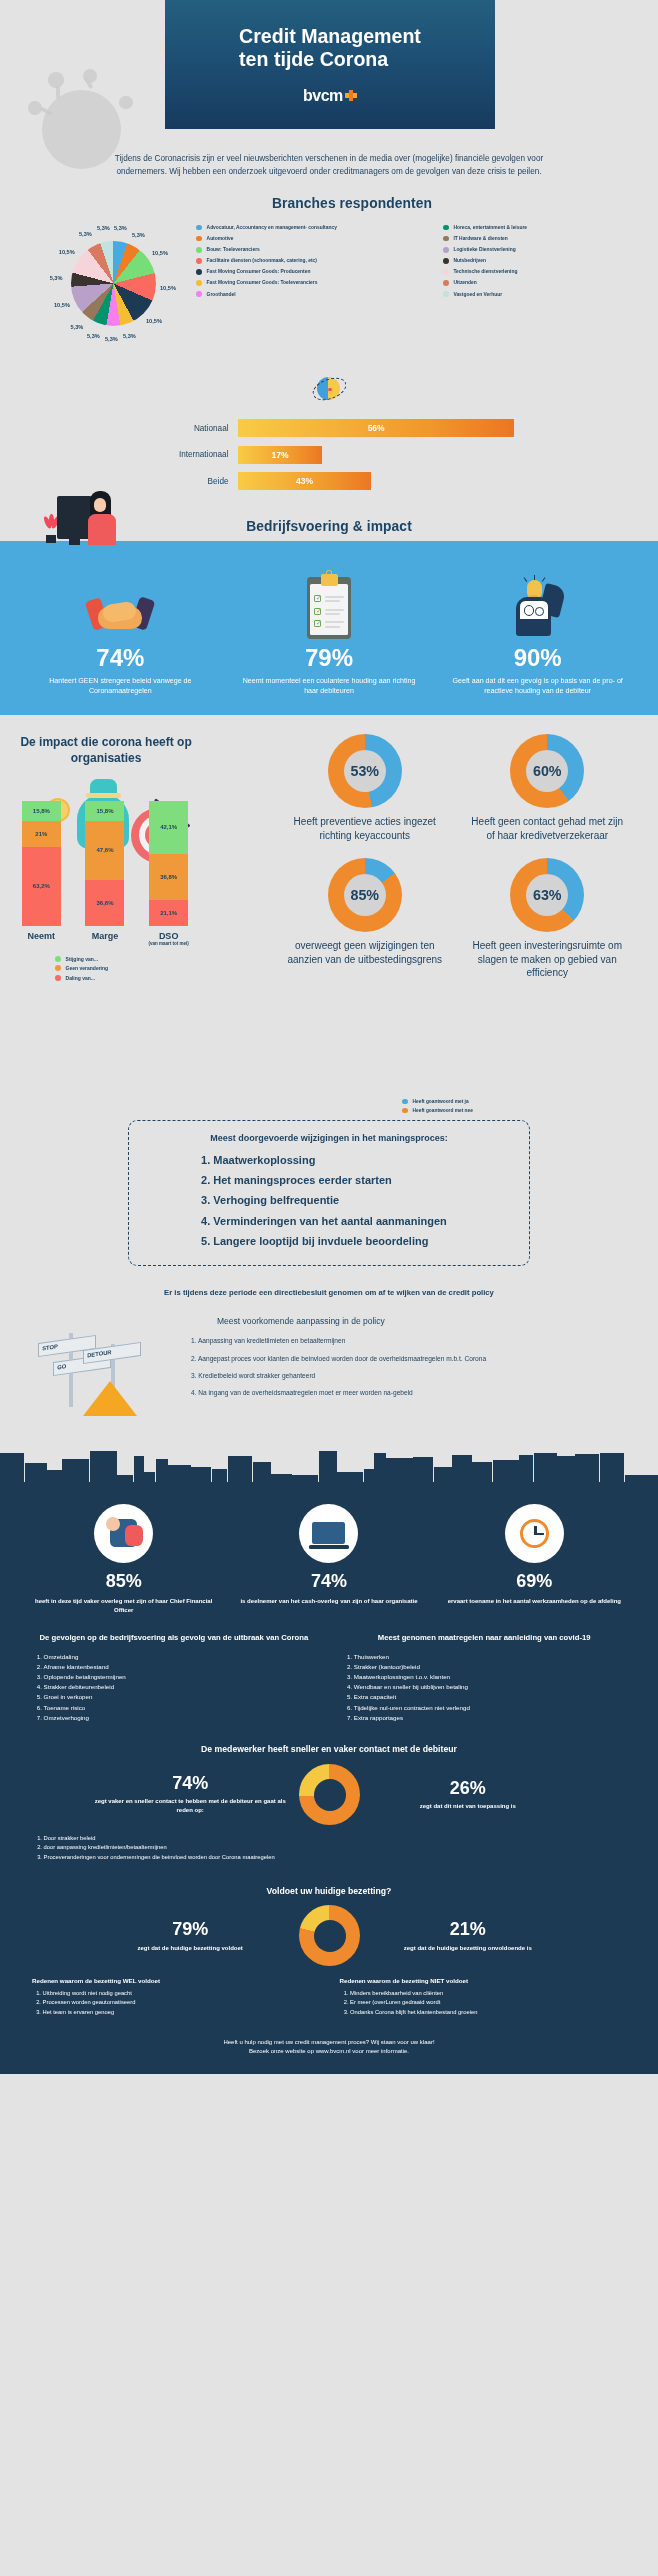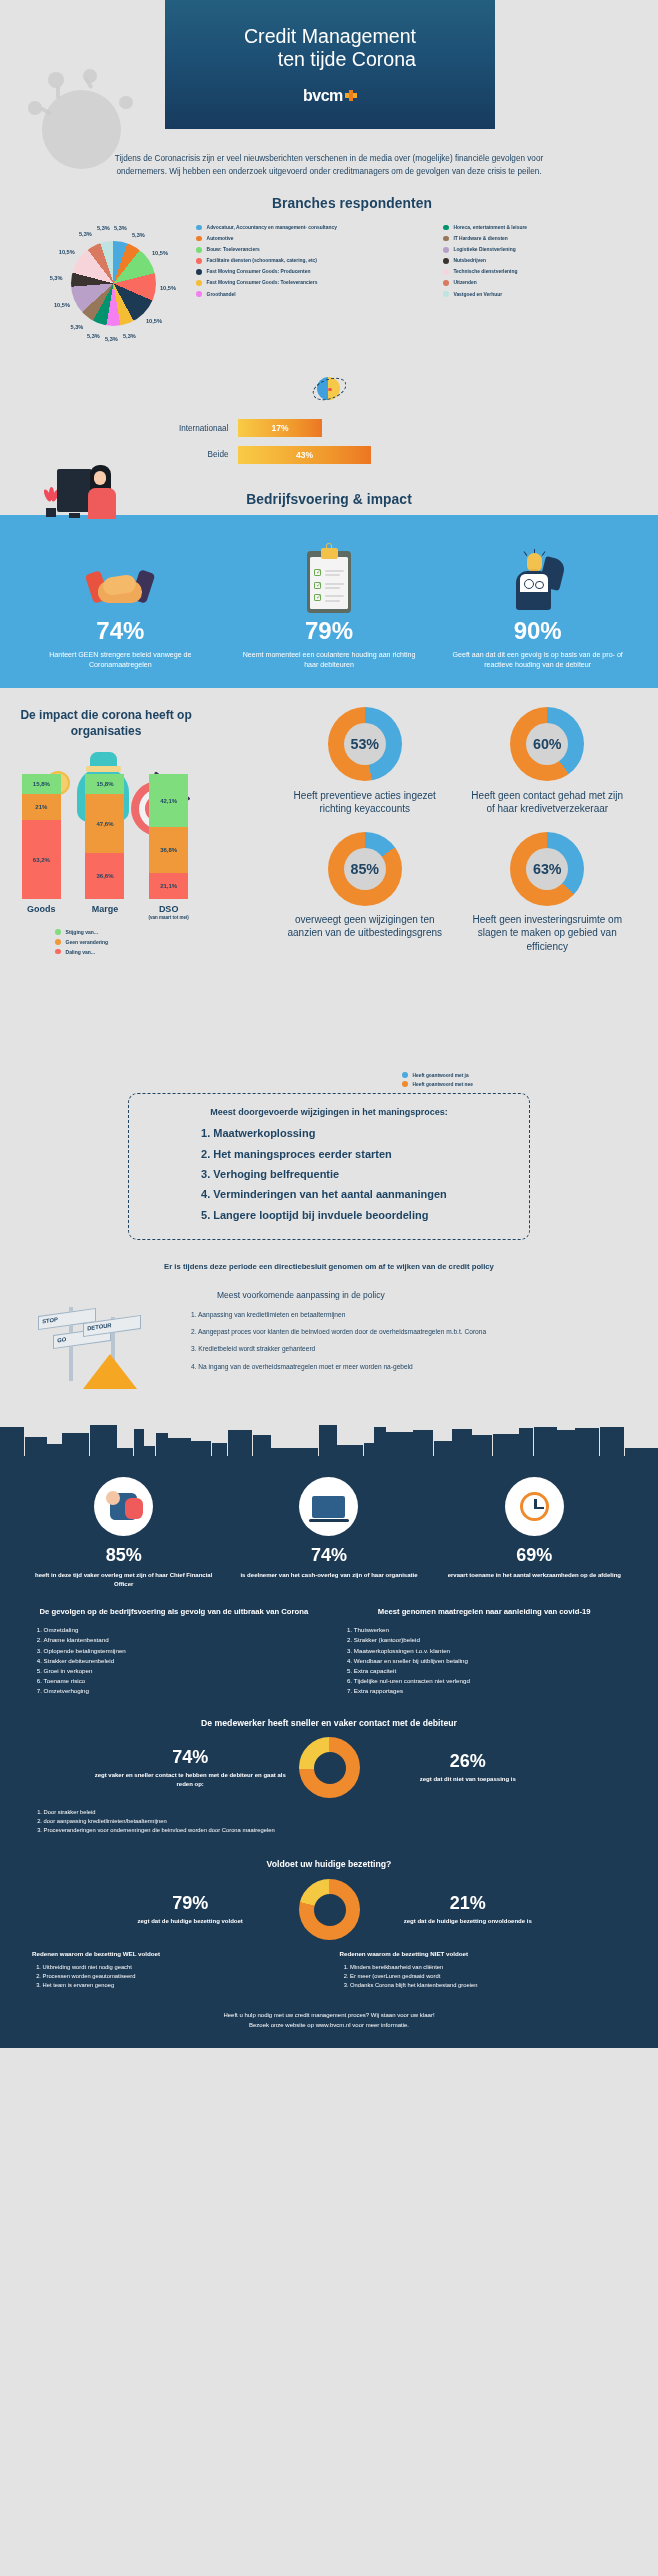--- a/index.html
+++ b/index.html
@@ -23,21 +23,21 @@
   
   .header-band {
     position: relative; height: 132px; width: 100%;
   }
   .header-card {
     position: absolute; left: 165px; top: 0; width: 330px; height: 129px;
     background: linear-gradient(180deg,#245f7f 0%,#1d4f74 45%,#173b5e 100%);
     display: flex; flex-direction: column; align-items: center; justify-content: center;
   }
   .header-card h1 {
-    color: #fff; font-size: 19.6px; line-height: 1.2; font-weight: normal; text-align: right;
+    color: #fff; font-size: 19.6px; line-height: 1.2; font-weight: bold; text-align: left;
   }
   .brand {
     margin-top: 15px; color: #fff; font-size: 16px; font-weight: bold; letter-spacing: -0.5px;
     display: flex; align-items: center; gap: 1.1px;
   }
   .brand .plus { position: relative; width: 11.6px; height: 11.6px; margin-left: 1.6px; }
   .brand .plus span { position: absolute; background: #f2a72c; }
   .brand .plus .h1b { left: 0; top: 3.7px; width: 11.6px; height: 4.2px; }
   .brand .plus .v1b { left: 3.7px; top: 0; width: 4.2px; height: 11.6px; background: #ef7d1a; }
 
@@ -366,20 +366,26 @@
   </div>
 
   <div class="diensten">
     <div class="globe">
       <div class="ball"></div>
         <div class="ring"></div>
         <div class="dot"></div>
     </div>
     <div class="bar-rows" id="dienstenBars">
         <div class="bar-row">
+          <div class="bar-lab">Nationaal</div>
+          <div class="bar-track">
+            <div class="bar-fill" style="width: 93.3333%;">56%</div>
+          </div>
+        </div>
+        <div class="bar-row">
           <div class="bar-lab">Internationaal</div>
           <div class="bar-track">
             <div class="bar-fill" style="width: 28.3333%;">17%</div>
           </div>
         </div>
         <div class="bar-row">
           <div class="bar-lab">Beide</div>
           <div class="bar-track">
             <div class="bar-fill" style="width: 45%;">43%</div>
           </div>
@@ -494,21 +500,21 @@
             <div class="seg same" style="height: 59px;">47,6%</div>
             <div class="seg down" style="height: 46px;">36,6%</div>
           </div>
           <div class="stack">
             <div class="seg up" style="height: 53px;">42,1%</div>
             <div class="seg same" style="height: 46px;">36,8%</div>
             <div class="seg down" style="height: 26px;">21,1%</div>
           </div>
         </div>
       <div class="stacklabels" id="stackLabels">
-          <div>Goods</div>
+          <div>Neemt</div>
           <div>Marge</div>
           <div>DSO<span class="sublab">(van maart tot mei)</span></div>
         </div>
     </div>
 
     <div class="impact-legend" id="impactLegend">
         <div class="leg-item">
           <span class="leg-dot" style="background: rgb(127, 221, 126);"></span>
           <span class="leg-txt">Stijging van...</span>
         </div>

